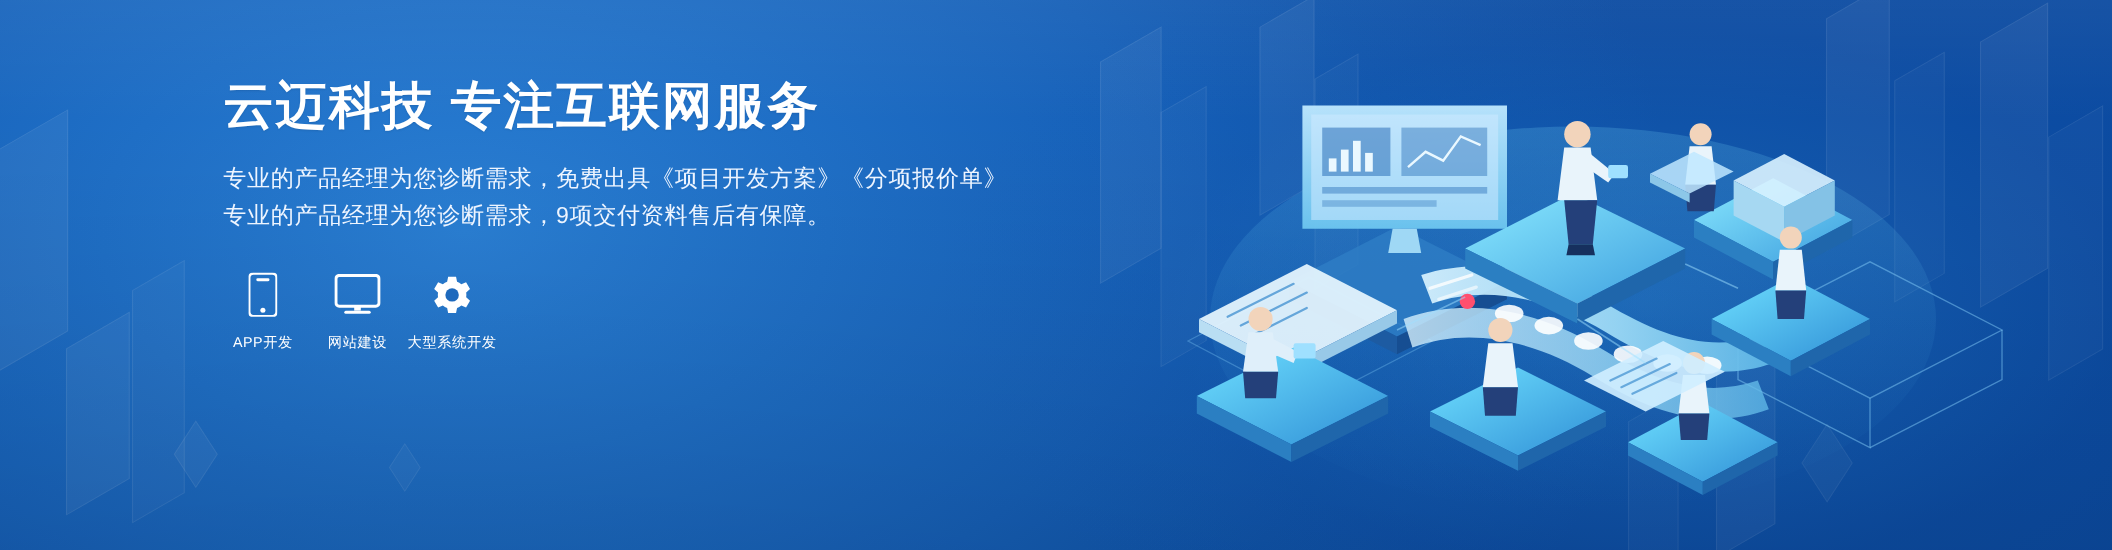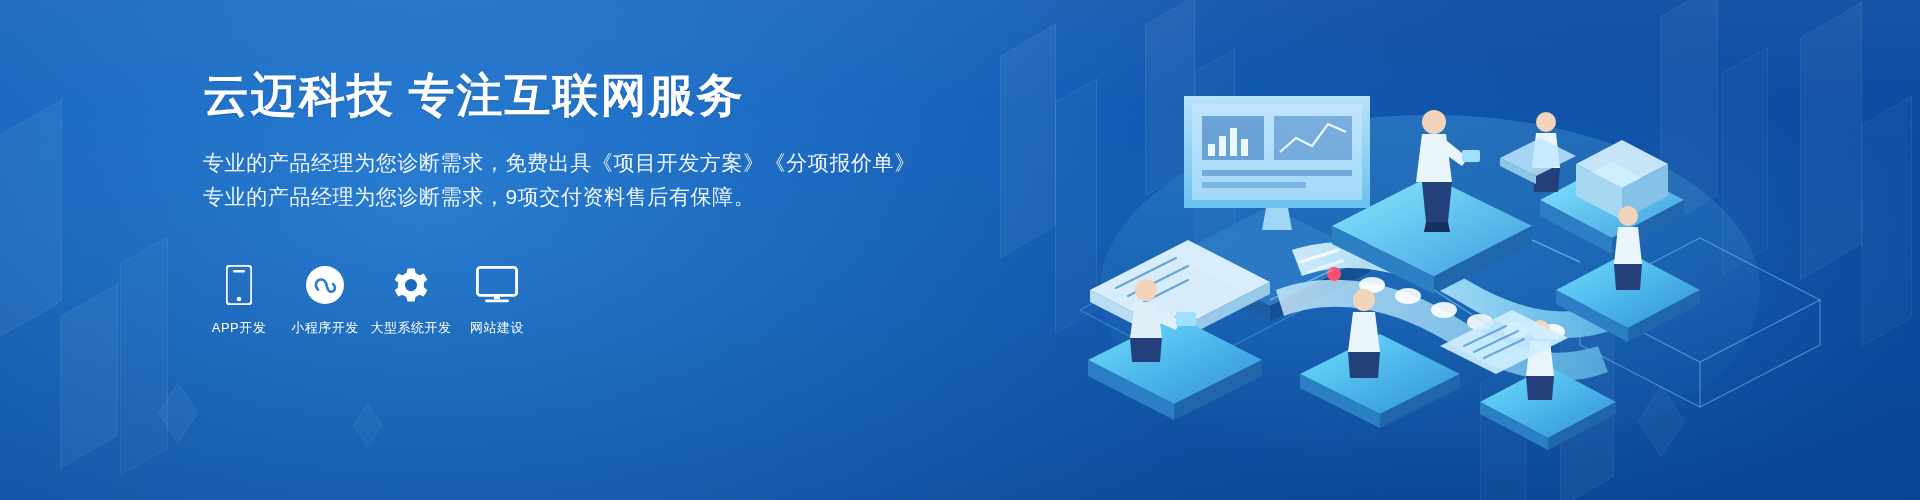--- a/index.html
+++ b/index.html
@@ -64,32 +64,31 @@
   }
   .headline {
     color: #ffffff;
     font-size: 46px;
     font-weight: bold;
     letter-spacing: 2px;
     line-height: 1.22;
     margin: 0 0 22px 0;
     white-space: nowrap;
     text-shadow: 0 1px 2px rgba(0,0,0,0.10);
-    font-family: Liberation Serif, serif;
   }
   .subline {
     color: #eef5ff;
     font-size: 21px;
     line-height: 1.62;
     letter-spacing: 0.6px;
     margin: 0;
     white-space: nowrap;
   }
   .sub-wrap {
-    margin-bottom: 50px;
+    margin-bottom: 33px;
   }
 
   
   .services {
     display: flex;
     align-items: flex-start;
     gap: 14px;
   }
   .service {
     width: 72px;
@@ -360,52 +359,42 @@
         <span class="glyph">
           <svg width="26" height="40" viewBox="0 0 26 40">
             <rect x="0.5" y="0.5" width="25" height="39" rx="4" ry="4" fill="none" stroke="#ffffff" stroke-width="2.4"></rect>
             <rect x="7" y="5" width="12" height="2.6" rx="1.3" fill="#ffffff"></rect>
             <circle cx="13" cy="34" r="2.3" fill="#ffffff"></circle>
           </svg>
         </span>
         <span class="lbl">APP开发</span>
       </div>
 
+
+
       <div class="service">
         <span class="glyph">
-          <svg width="40" height="40" viewBox="0 0 40 40">
-            <circle cx="20" cy="20" r="19" fill="#ffffff"></circle>
-            <path d="M13 24.5 C 9.6 21.4, 10.4 15.6, 15.2 14.6 C 19.4 13.8, 21.2 17.6, 21.9 21.2
-                     C 22.6 24.8, 24.2 27.4, 27.2 26.6 C 30.4 25.8, 30.8 21.4, 28 19" fill="none" stroke="#2f7fd0" stroke-width="2.6" stroke-linecap="round"></path>
+          <svg width="42" height="38" viewBox="0 0 42 38">
+            <rect x="1.4" y="1.4" width="39.2" height="28" rx="3" ry="3" fill="none" stroke="#ffffff" stroke-width="2.8"></rect>
+            <rect x="18" y="29.4" width="6" height="4" fill="#ffffff"></rect>
+            <rect x="9" y="33.4" width="24" height="2.8" rx="1.4" fill="#ffffff"></rect>
           </svg>
         </span>
-        <span class="lbl">小程序开发</span>
+        <span class="lbl">网站建设</span>
       </div>
-
 
       <div class="service">
         <span class="glyph">
           <svg width="40" height="40" viewBox="0 0 40 40">
             <path d="M23.6 1 H16.4 L15.5 5.6 A15 15 0 0 0 11.6 7.9 L7.3 6.1 L3.7 12.3 L7.2 15.3
                      A15 15 0 0 0 7.2 19.8 L3.7 22.8 L7.3 29 L11.6 27.2 A15 15 0 0 0 15.5 29.5
                      L16.4 34 H23.6 L24.5 29.5 A15 15 0 0 0 28.4 27.2 L32.7 29 L36.3 22.8
                      L32.8 19.8 A15 15 0 0 0 32.8 15.3 L36.3 12.3 L32.7 6.1 L28.4 7.9
                      A15 15 0 0 0 24.5 5.6 Z" fill="#ffffff" transform="translate(0,2.5)"></path>
             <circle cx="20" cy="20.1" r="6.1" fill="#1d69bd"></circle>
           </svg>
         </span>
         <span class="lbl">大型系统开发</span>
       </div>
 
-      <div class="service">
-        <span class="glyph">
-          <svg width="42" height="38" viewBox="0 0 42 38">
-            <rect x="1.4" y="1.4" width="39.2" height="28" rx="3" ry="3" fill="none" stroke="#ffffff" stroke-width="2.8"></rect>
-            <rect x="18" y="29.4" width="6" height="4" fill="#ffffff"></rect>
-            <rect x="9" y="33.4" width="24" height="2.8" rx="1.4" fill="#ffffff"></rect>
-          </svg>
-        </span>
-        <span class="lbl">网站建设</span>
-      </div>
-
     </div>
   </div>
 </div>
 
 </body></html>

